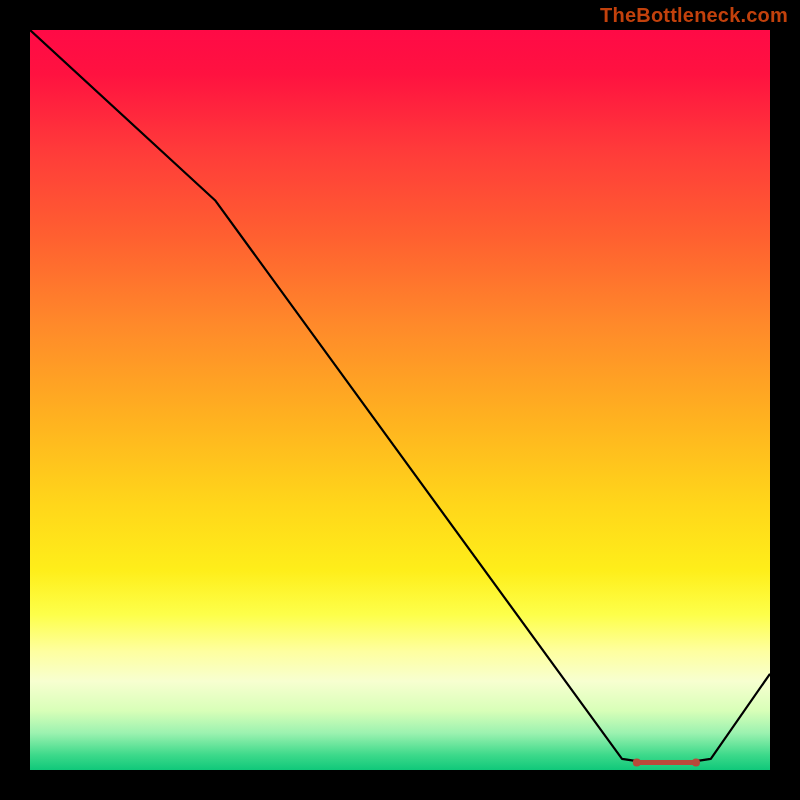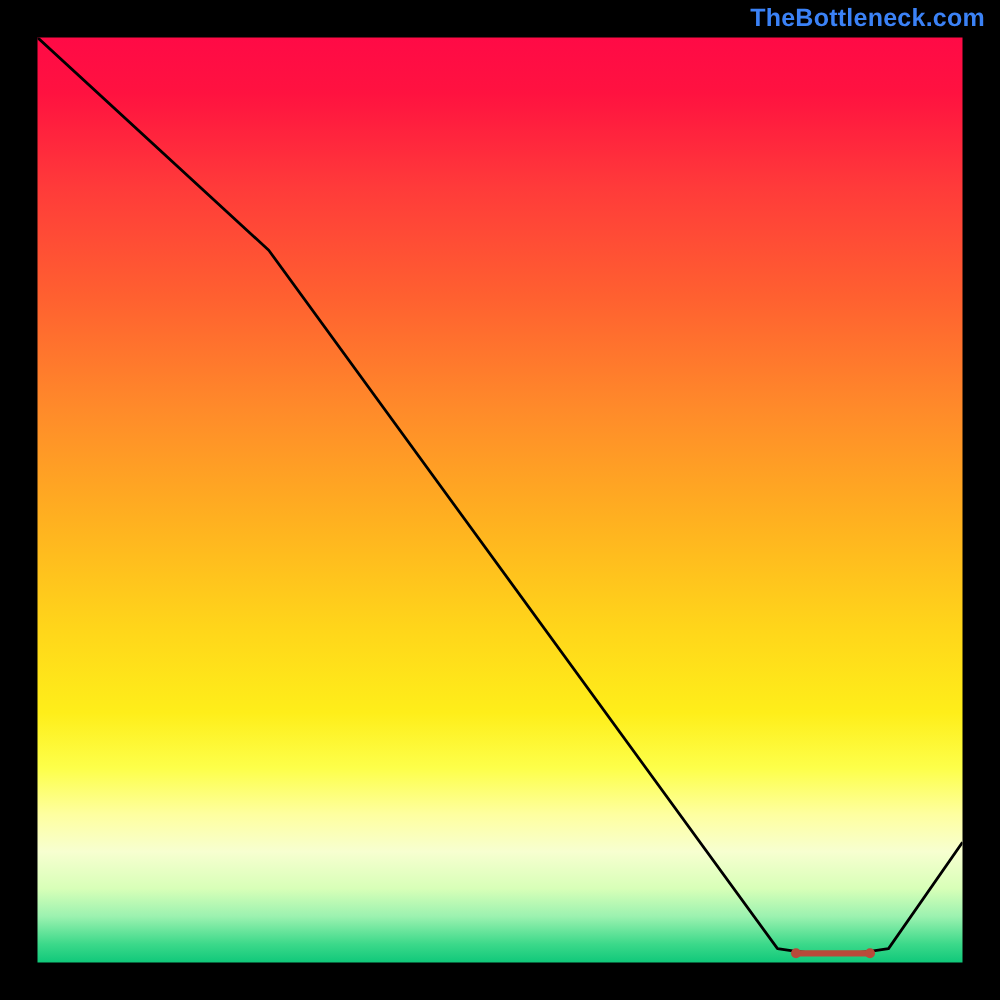--- a/index.html
+++ b/index.html
@@ -14,21 +14,21 @@
   .frame {
     position: relative;
     width: 800px;
     height: 800px;
     background: #000;
   }
   .attribution {
     position: absolute;
     top: 4px;
     right: 12px;
-    color: #3b82f6;
+    color: #c2410c;
     font-size: 20px;
     font-weight: bold;
     letter-spacing: 0.2px;
     z-index: 3;
   }
   .plot-area {
     position: absolute;
     left: 30px;
     top: 30px;
     width: 740px;

